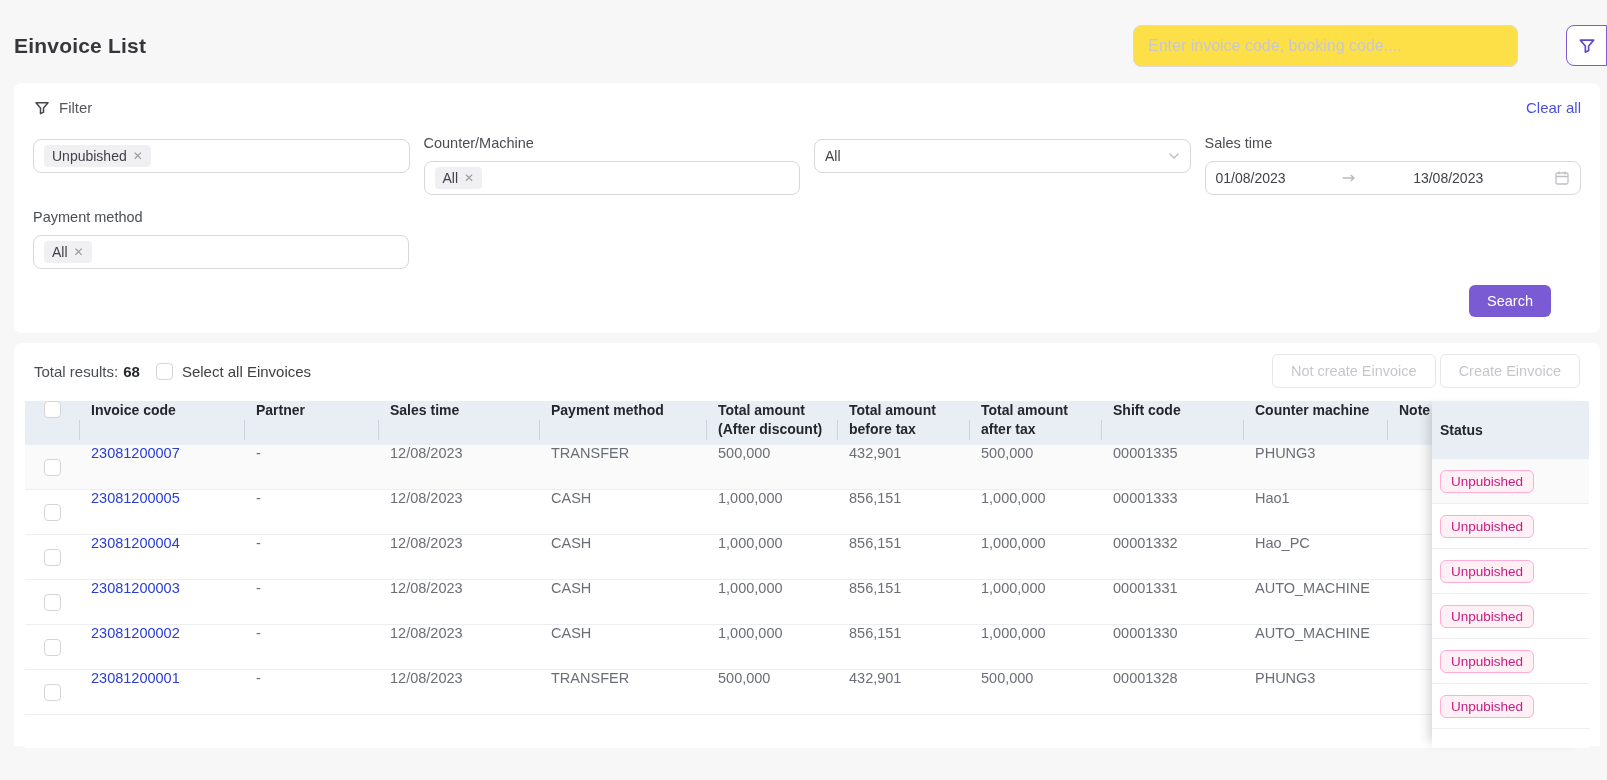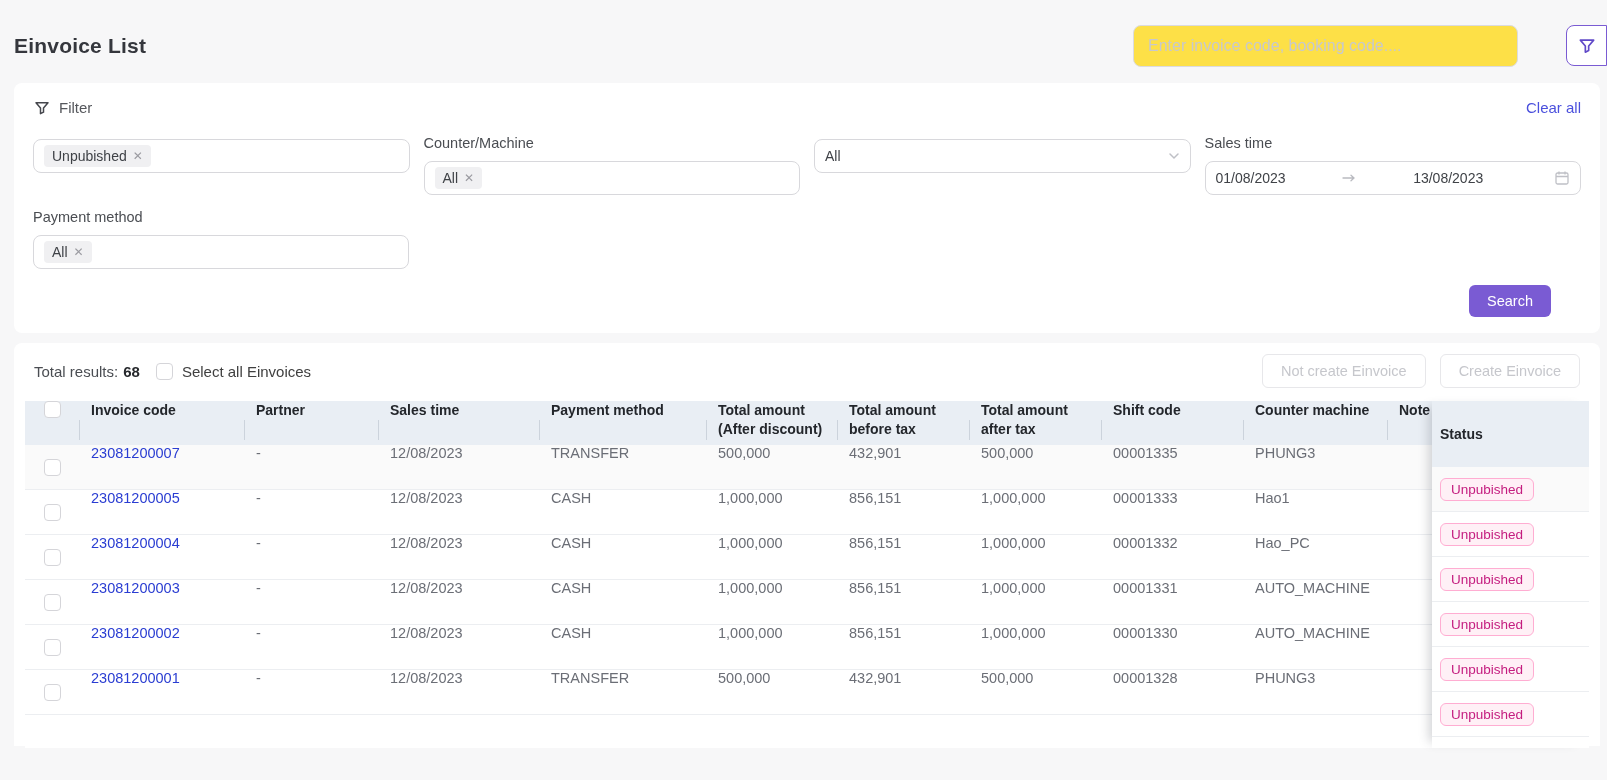--- a/index.html
+++ b/index.html
@@ -53,21 +53,21 @@
     font-size:14.5px; cursor:pointer; font-family:"Liberation Sans", sans-serif;
   }
   
   .results-card { margin-top:10px; border-radius:8px 8px 0 0; height:403px; padding-top:10px; position:relative; }
   .results-head { display:flex; align-items:center; padding:0 20px; height:36px; }
   .total-label { color:#4a4d52; font-size:15px; }
   .total-value { font-weight:700; color:#26282c; margin-left:5px; font-size:15px; }
   .cbx { width:17px; height:17px; border:1.5px solid #d5d5d9; border-radius:4px; background:#fff; cursor:pointer; }
   .select-all-cbx { margin-left:16px; }
   .select-all-label { margin-left:9px; color:#404040; font-size:15px; }
-  .head-buttons { margin-left:auto; display:flex; gap:14px; }
+  .head-buttons { margin-left:auto; display:flex; gap:4px; }
   .ghost-btn {
     height:34px; padding:0 18px; border:1px solid #e7e7ea; border-radius:6px; background:#fff;
     color:#c6c7cc; font-size:14.5px; font-family:"Liberation Sans", sans-serif; cursor:not-allowed;
   }
   
   .table-wrap { position:relative; margin:12px 11px 0 11px; }
   .thead { display:flex; background:#e9eef4; height:44px; align-items:flex-start; }
   .th { display:flex; align-items:center; padding:0 12px; font-weight:700; color:#23262b; font-size:14px; line-height:1.35; position:relative; }
   .th:not(.col-check)::before {
     content:""; position:absolute; left:0; top:19px; width:1px; height:20px; background:#ccd3dc;
@@ -87,21 +87,21 @@
   .col-counter { width:144px; flex:none; }
   .col-note    { flex:1; min-width:60px; }
   .code-link { color:#2a3dd2; cursor:pointer; text-decoration:none; }
   .partial-row { height:33px; background:#fff; }
   
   .status-col {
     position:absolute; top:0; right:0; width:157px; height:100%;
     box-shadow:-9px 0 10px -6px rgba(50,55,70,.22);
     background:#fff;
   }
-  .status-th { height:66px; background:#e9eef4; display:flex; align-items:center; padding:0 8px; font-weight:700; color:#23262b; }
+  .status-th { height:58px; background:#e9eef4; display:flex; align-items:center; padding:0 8px; font-weight:700; color:#23262b; }
   .status-cell { height:45px; display:flex; align-items:center; padding:0 8px; border-bottom:1px solid #eceef1; background:#fff; }
   .status-cell.hovered { background:#fafafa; }
   .badge {
     color:#c41d7f; background:#fff0f6; border:1px solid #ffadd2; border-radius:6px;
     padding:3px 10px; font-size:13.5px;
   }
   .icon-svg { display:block; }
 </style>
 </head>
 <body>

